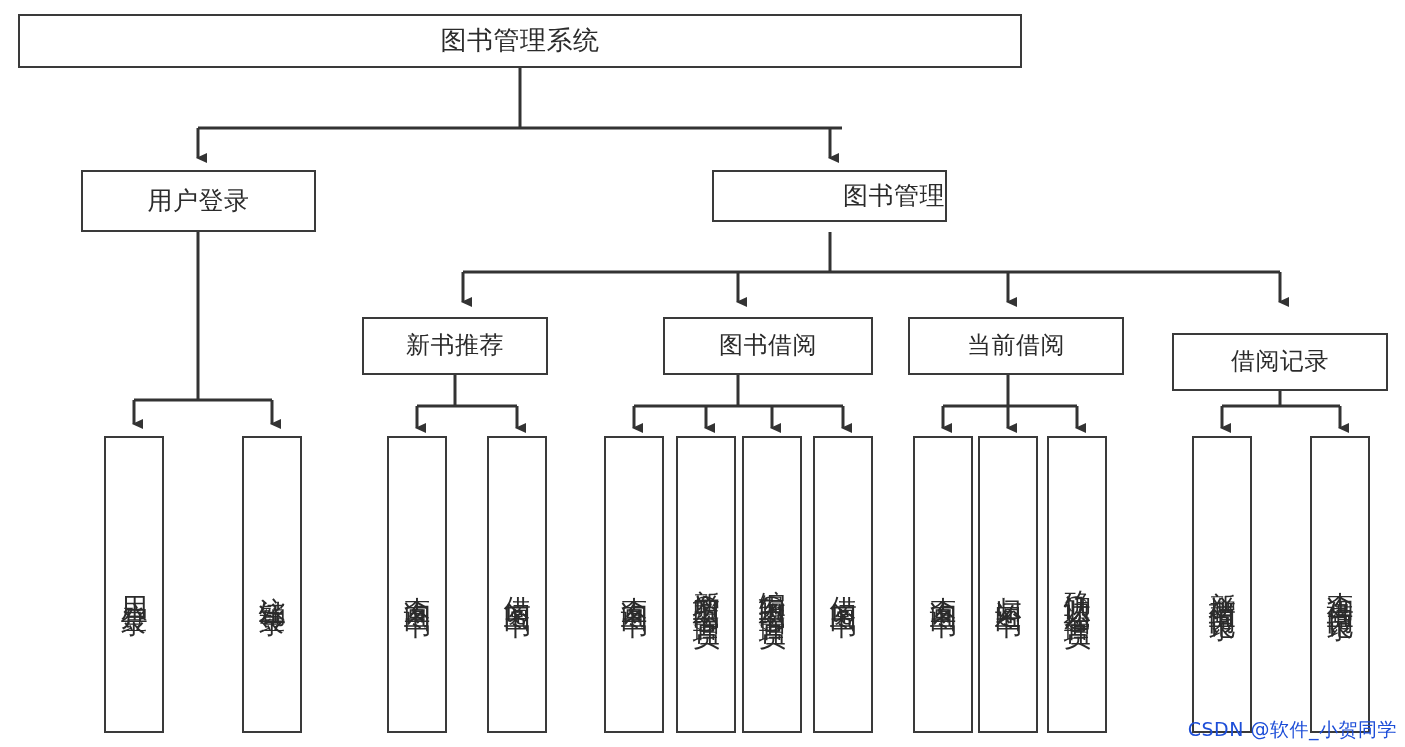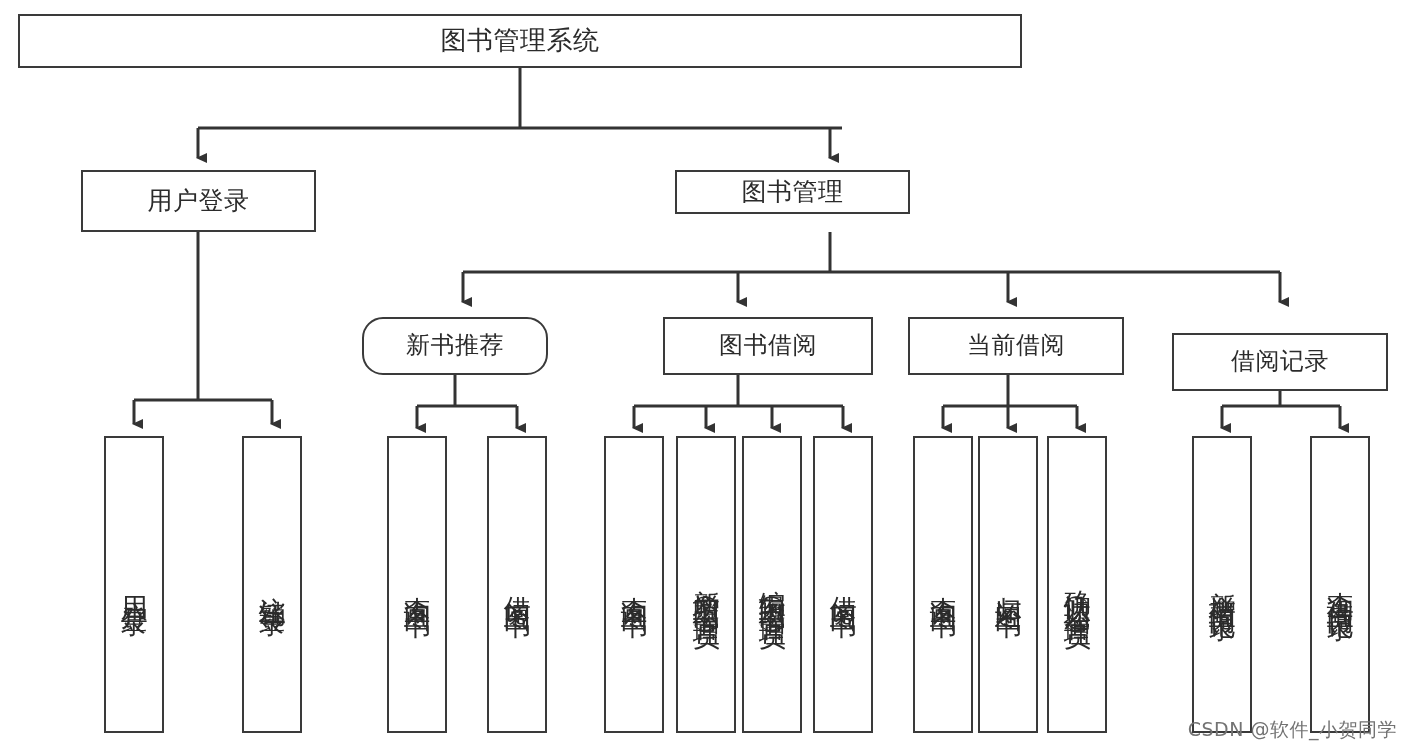--- a/index.html
+++ b/index.html
@@ -54,21 +54,21 @@
   .node.v.top .label{
     align-items:flex-start;
     padding-top:6px;
   }
 
   .watermark{
     position:absolute;
     right:8px;
     bottom:4px;
     font-size:19px;
-    color:#737373;
+    color:#1d4ed8;
     white-space:nowrap;
     letter-spacing:0.5px;
   }
 </style>
 </head>
 <body>
 
 <div id="canvas">
 
   <svg class="wires" viewBox="0 0 1405 747" xmlns="http://www.w3.org/2000/svg">
@@ -121,25 +121,25 @@
     </g>
   </svg>
 
   <div class="node h root" style="left:18px;top:14px;width:1004px;height:54px;">
     <span class="label">图书管理系统</span>
   </div>
 
   <div class="node h" style="left:81px;top:170px;width:235px;height:62px;">
     <span class="label">用户登录</span>
   </div>
-  <div class="node h" style="left:675px;top:170px;width:235px;height:44px;">
+  <div class="node h" style="left:712px;top:170px;width:235px;height:52px;justify-content:flex-end;">
     <span class="label">图书管理</span>
   </div>
 
-  <div class="node h lvl3" style="left:362px;top:317px;width:186px;height:58px;border-radius:21px;">
+  <div class="node h lvl3" style="left:362px;top:317px;width:186px;height:58px;">
     <span class="label">新书推荐</span>
   </div>
   <div class="node h lvl3" style="left:663px;top:317px;width:210px;height:58px;">
     <span class="label">图书借阅</span>
   </div>
   <div class="node h lvl3" style="left:908px;top:317px;width:216px;height:58px;">
     <span class="label">当前借阅</span>
   </div>
   <div class="node h lvl3" style="left:1172px;top:317px;width:216px;height:58px;margin-top:16px;">
     <span class="label">借阅记录</span>

